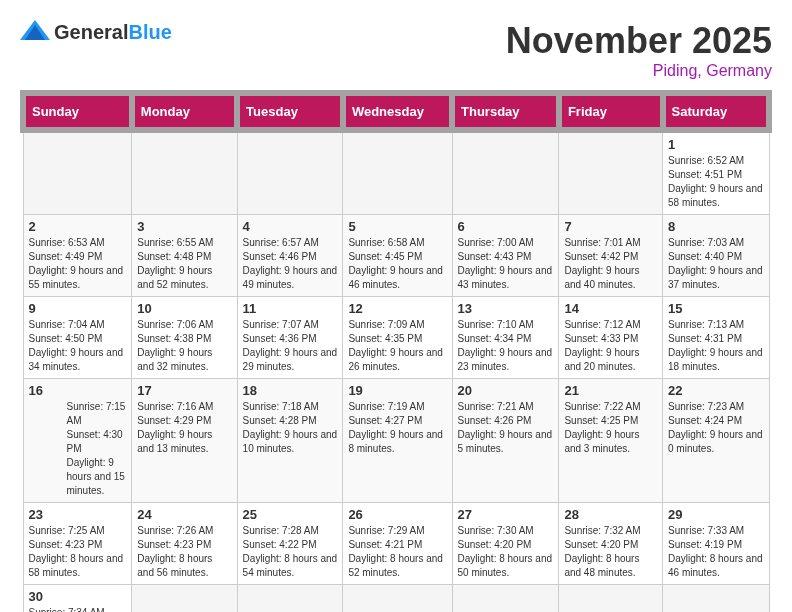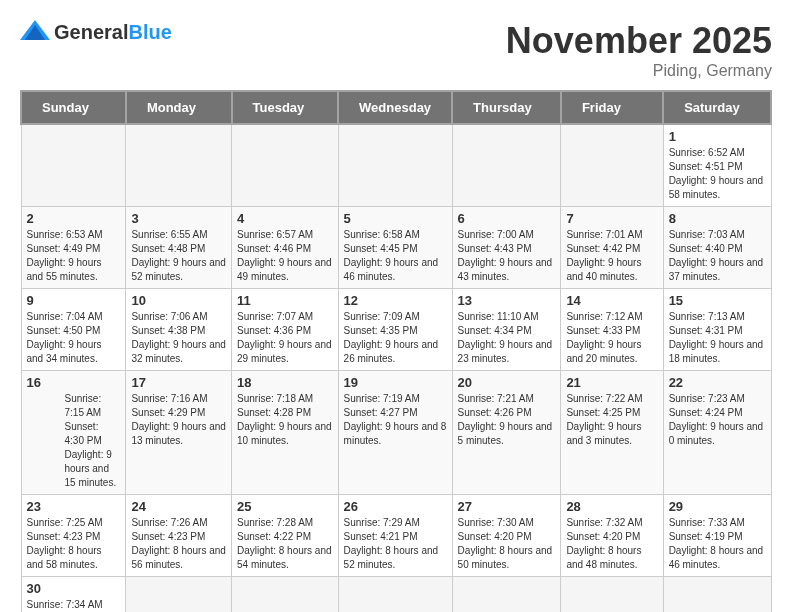--- a/index.html
+++ b/index.html
@@ -28,35 +28,35 @@
     .title-block {
       text-align: right;
     }
     .month-title {
       font-size: 36px;
       font-weight: bold;
       color: #333;
     }
     .location {
       font-size: 16px;
-      color: #737373;
+      color: #a21caf;
     }
     .calendar {
       width: 100%;
       border-collapse: collapse;
       border: 1px solid #ccc;
     }
     .calendar thead th {
-      background-color: #737373;
+      background-color: #be185d;
       color: #fff;
       font-size: 13px;
       font-weight: bold;
-      padding: 8px 20px;
+      padding: 8px 6px;
       text-align: left;
-      border: 2px solid #a3a3a3;
+      border: 6px solid #a3a3a3;
     }
     .calendar tbody td {
       vertical-align: top;
       border: 1px solid #ccc;
       padding: 4px 5px;
       width: 113px;
       min-height: 80px;
       font-size: 10.5px;
       color: #333;
       background: #fff;
@@ -195,21 +195,21 @@
 Daylight: 9 hours and 29 minutes.</div>
         </td>
         <td>
           <span class="day-number">12</span>
           <div class="day-info" style="white-space: pre-line;">Sunrise: 7:09 AM
 Sunset: 4:35 PM
 Daylight: 9 hours and 26 minutes.</div>
         </td>
         <td>
           <span class="day-number">13</span>
-          <div class="day-info" style="white-space: pre-line;">Sunrise: 11:10 AM
+          <div class="day-info" style="white-space: pre-line;">Sunrise: 7:10 AM
 Sunset: 4:34 PM
 Daylight: 9 hours and 23 minutes.</div>
         </td>
         <td>
           <span class="day-number">14</span>
           <div class="day-info" style="white-space: pre-line;">Sunrise: 7:12 AM
 Sunset: 4:33 PM
 Daylight: 9 hours and 20 minutes.</div>
         </td>
         <td>

